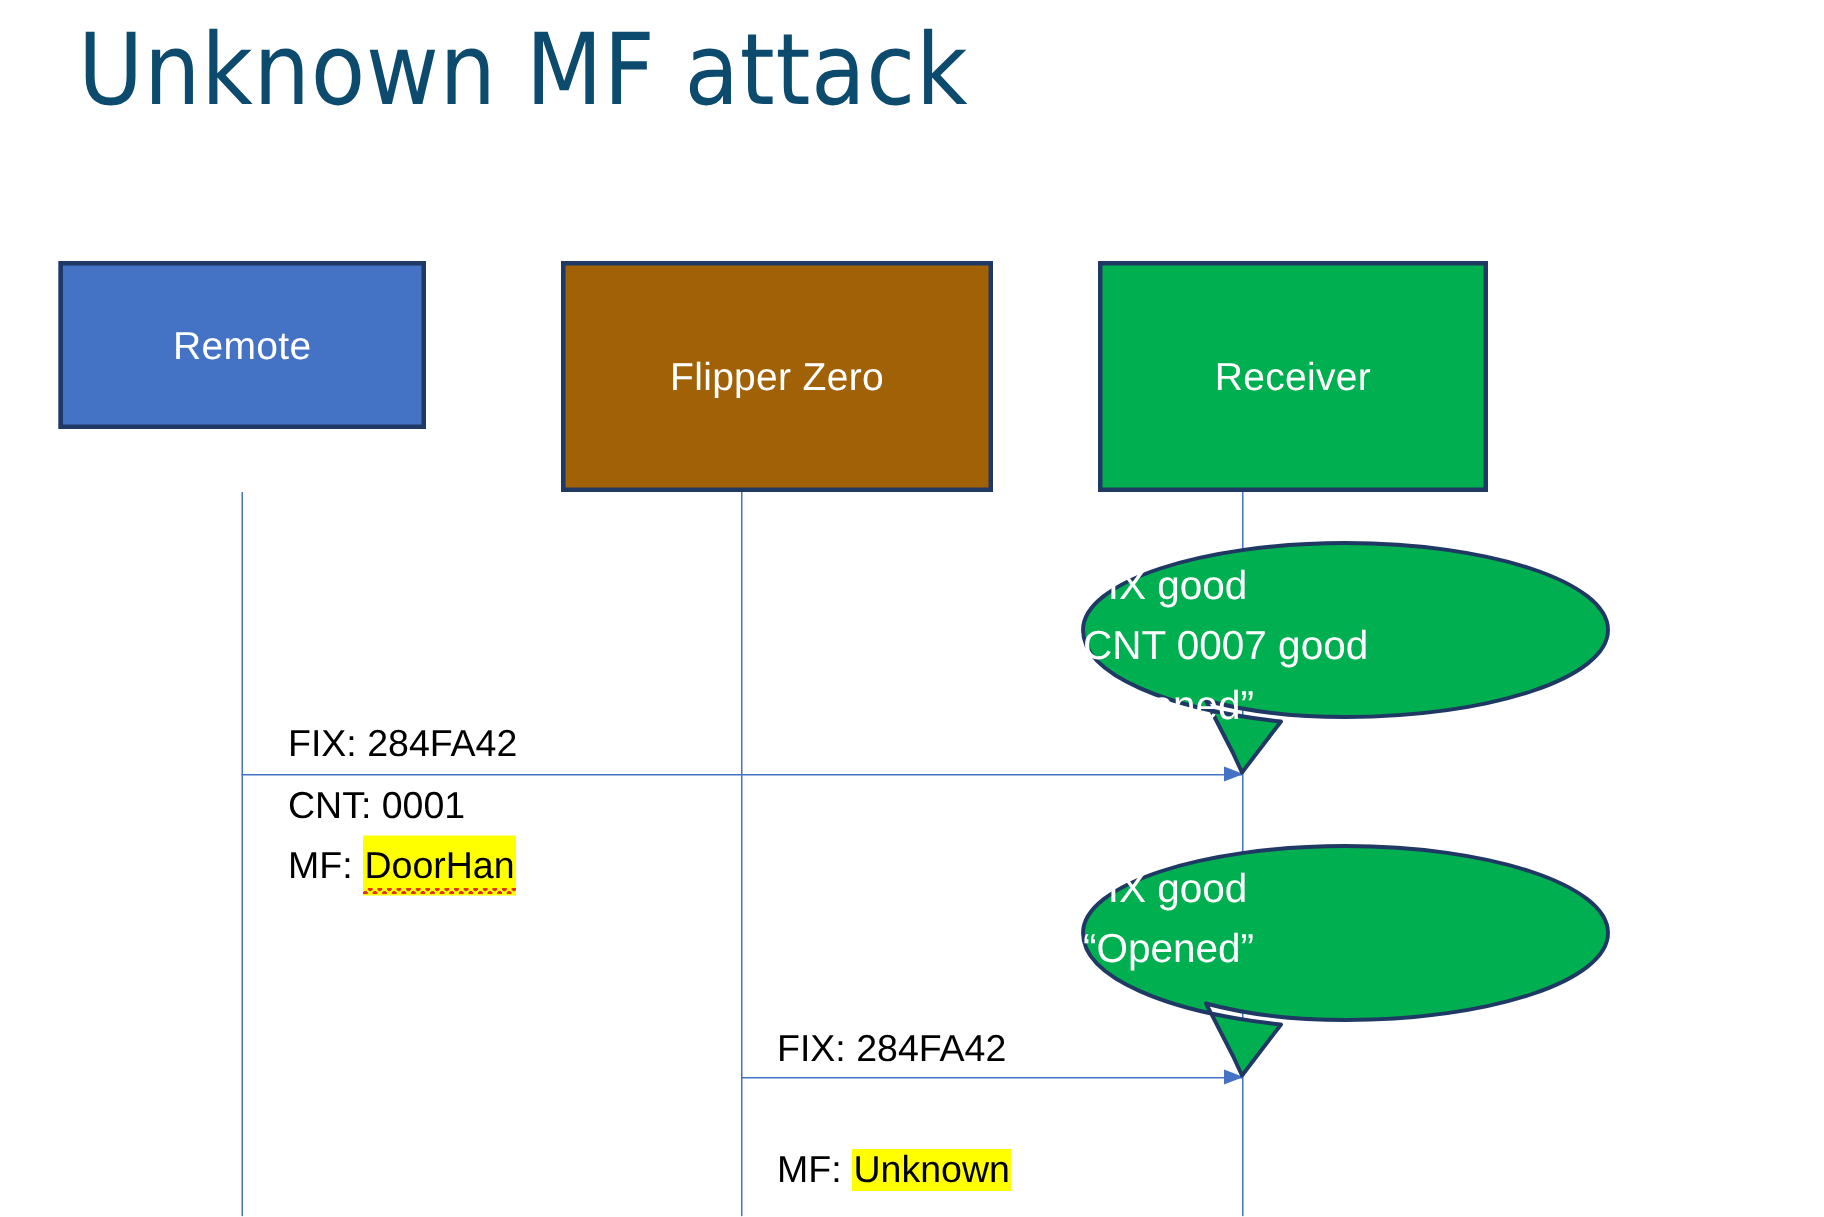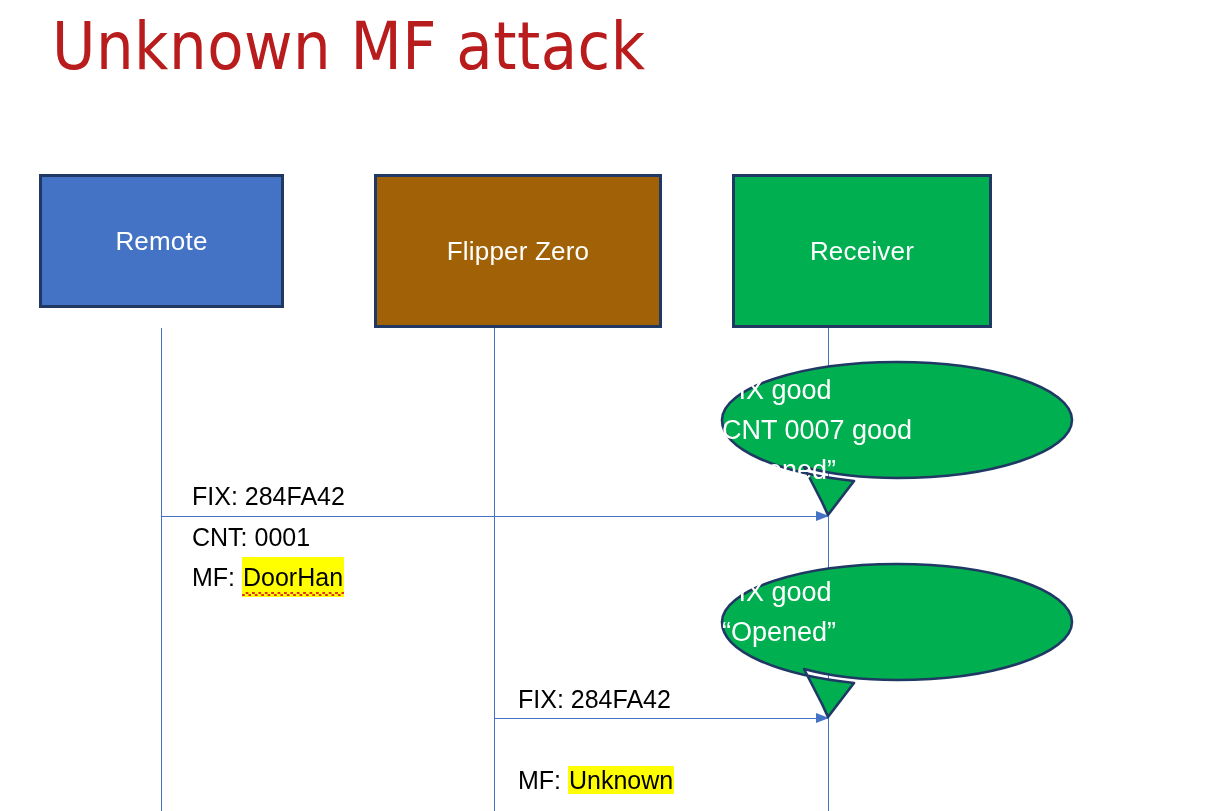--- a/index.html
+++ b/index.html
@@ -20,21 +20,21 @@
 
   
   #slide-title {
     position: absolute;
     left: 52px;
     top: 6px;
     font-family: "DejaVu Sans Condensed", "Liberation Sans", sans-serif;
     font-size: 66px;
     font-weight: 300;
     letter-spacing: 0.5px;
-    color: #b91c1c;
+    color: #0c4a6e;
     white-space: nowrap;
     line-height: 1.25;
   }
 
   
   .lifeline {
     position: absolute;
     width: 1px;
     background: #4472C4;
   }
@@ -49,21 +49,21 @@
     justify-content: center;
   }
   .actor-label {
     color: #ffffff;
     font-size: 26px;
     font-weight: 400;
     font-family: "Liberation Sans", sans-serif;
     letter-spacing: 0.2px;
     white-space: nowrap;
   }
-  #box-remote   { left: 39px;  top: 174px; width: 245px; height: 134px; background:#4472C4; }
+  #box-remote   { left: 39px;  top: 174px; width: 245px; height: 112px; background:#4472C4; }
   #box-flipper  { left: 374px; top: 174px; width: 288px; height: 154px; background:#a16207; }
   #box-receiver { left: 708px; top: 174px; width: 260px; height: 154px; background:#00B050;margin-left:24px; }
 
   
   .msg-arrow {
     position: absolute;
     height: 1px;
     background: #4472C4;
   }
   .msg-arrow::after {

